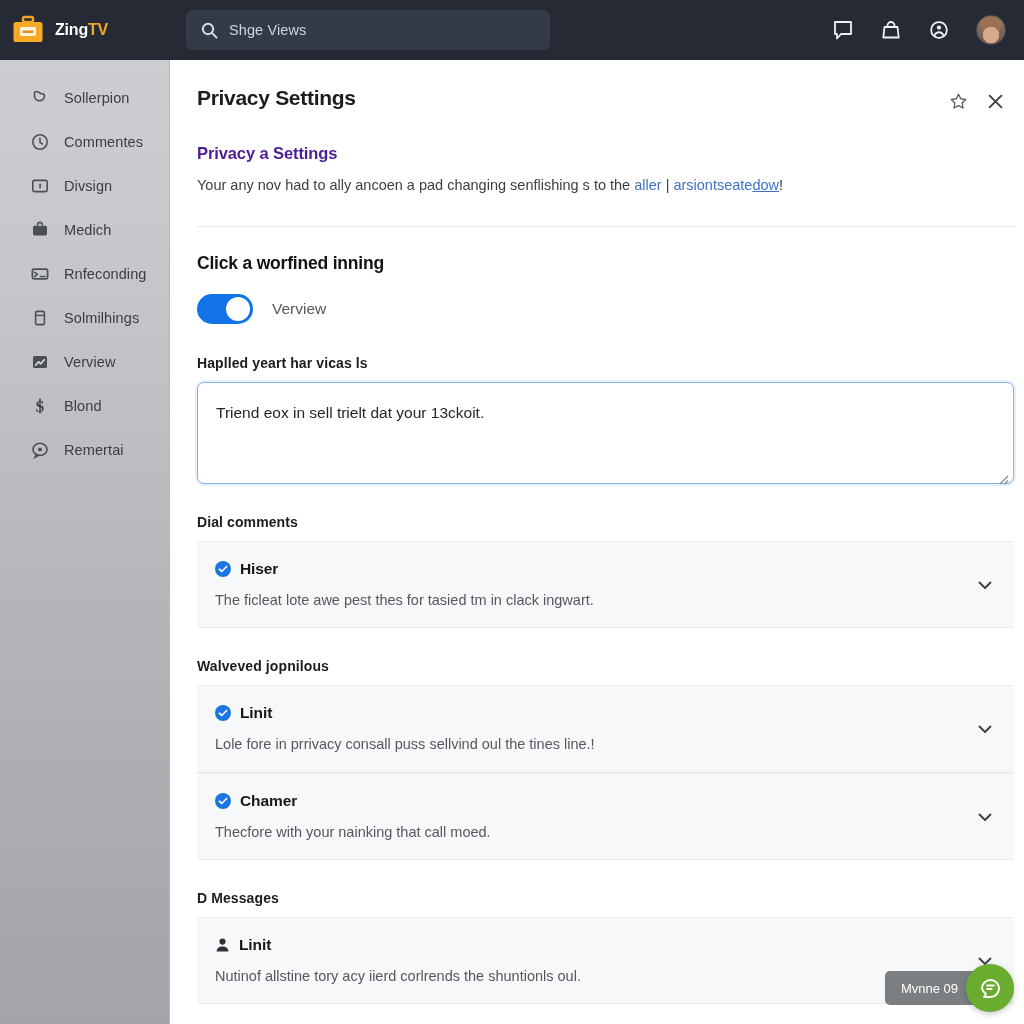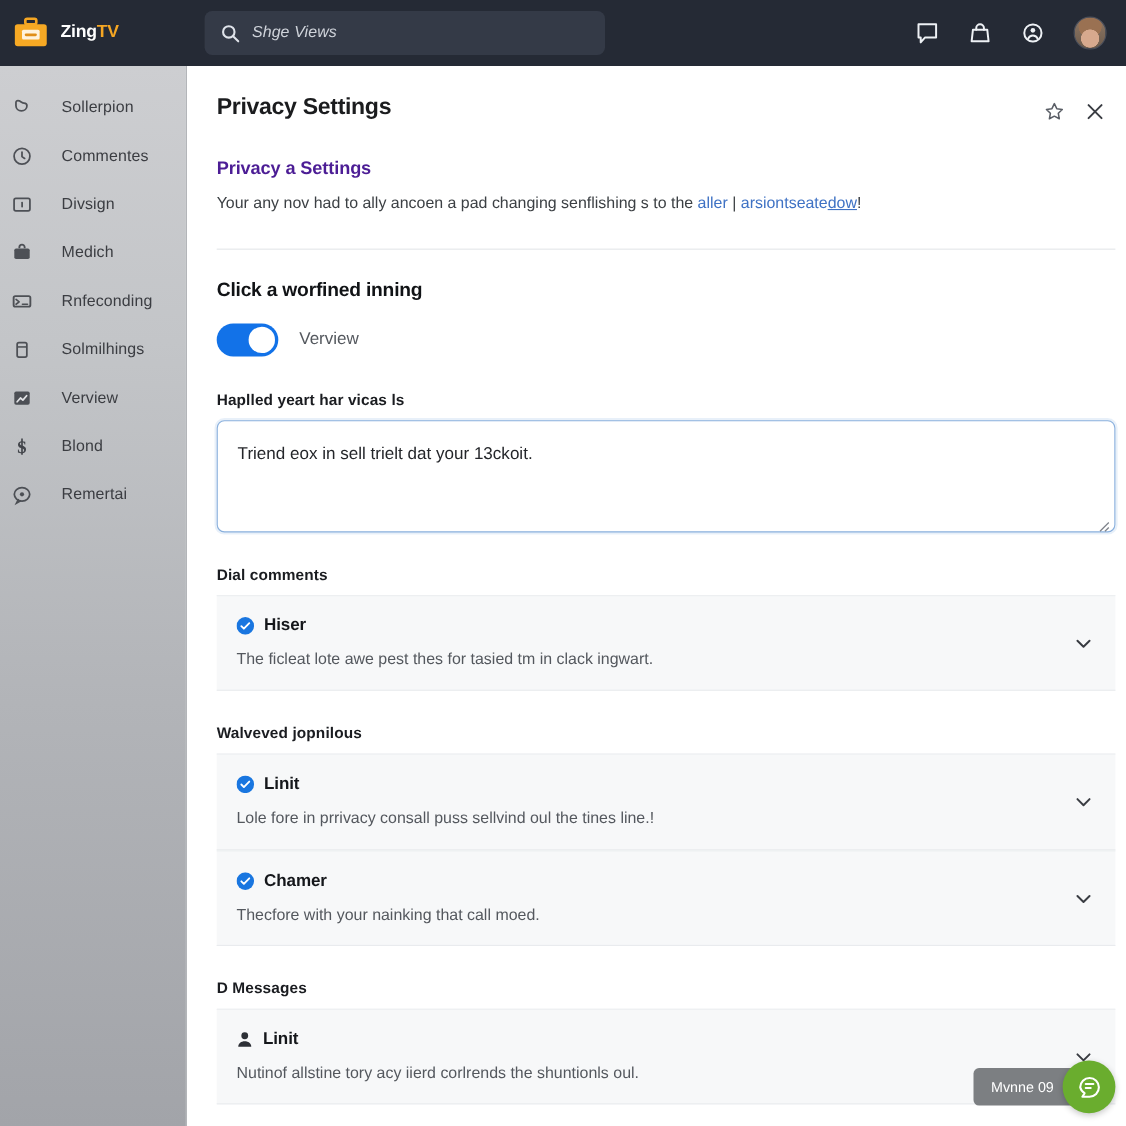--- a/index.html
+++ b/index.html
@@ -28,21 +28,21 @@
   .brand-name {
     font-size: 16px; font-weight: 700; color: #ffffff;
     letter-spacing: -0.2px; white-space: nowrap;
   }
   .brand-name .tv { color: #f5a623; }
 
   .search-wrap {
     width: 364px; height: 40px;
     background: #343a47; border-radius: 7px;
     display: flex; align-items: center; gap: 11px;
-    padding: 0 15px; margin-left: 16px; font-style: italic;
+    padding: 0 15px; margin-left: 16px;
   }
   .search-icon { flex: 0 0 17px; height: 17px; display:block; }
   .search-text {
     font-size: 14.5px; color: #cfd3da; white-space: nowrap;
     letter-spacing: .1px;
   }
 
   .topbar-actions {
     margin-left: auto; display: flex; align-items: center; gap: 26px;
     padding-right: 4px;
@@ -62,21 +62,21 @@
 
   
   .sidebar {
     width: 170px; flex: 0 0 170px;
     background: linear-gradient(180deg, #cdced1 0%, #c3c5c8 26%, #b2b4b8 60%, #a2a4a9 100%);
     border-right: 1px solid #b3b5b9;
     padding-top: 16px;
   }
   .side-item {
     height: 44px; display: flex; align-items: center;
-    gap: 26px; padding: 0 0 0 10px; cursor: pointer;
+    gap: 14px; padding: 0 0 0 10px; cursor: pointer; margin-left: 20px;
   }
   .side-ico { width: 20px; height: 20px; flex: 0 0 20px; display:block; opacity: .88; }
   .side-label {
     font-size: 14.5px; color: #3b3d42; letter-spacing: .1px;
     white-space: nowrap;
   }
 
   
   .main {
     flex: 1 1 auto; min-width: 0; background: #ffffff;

